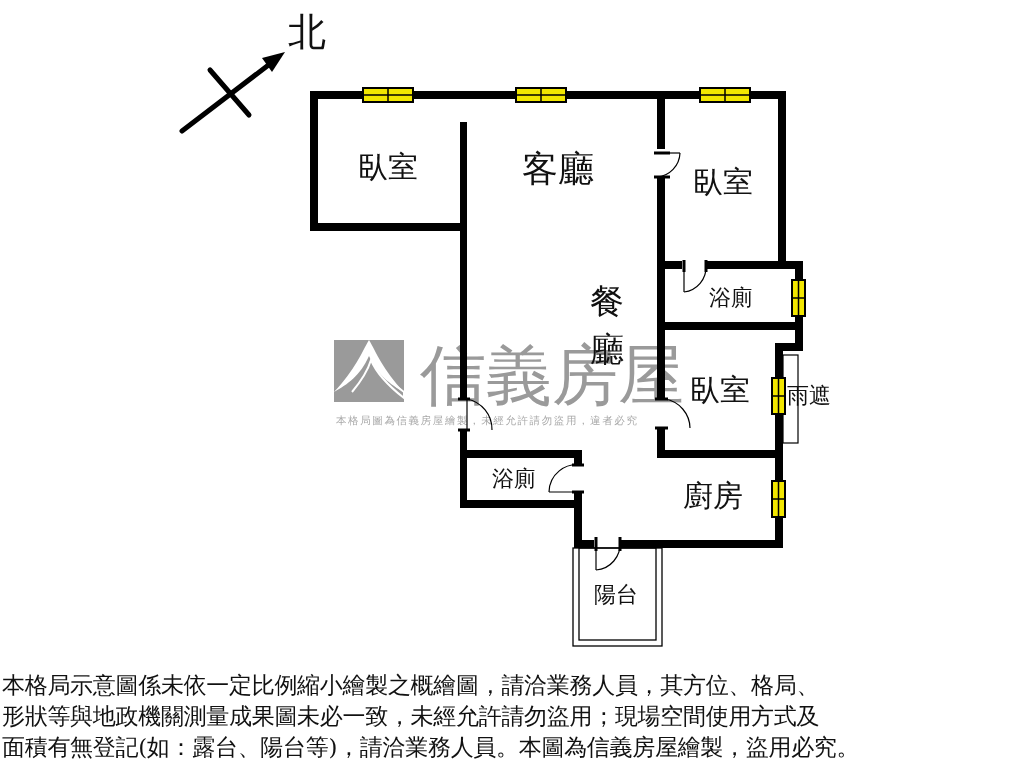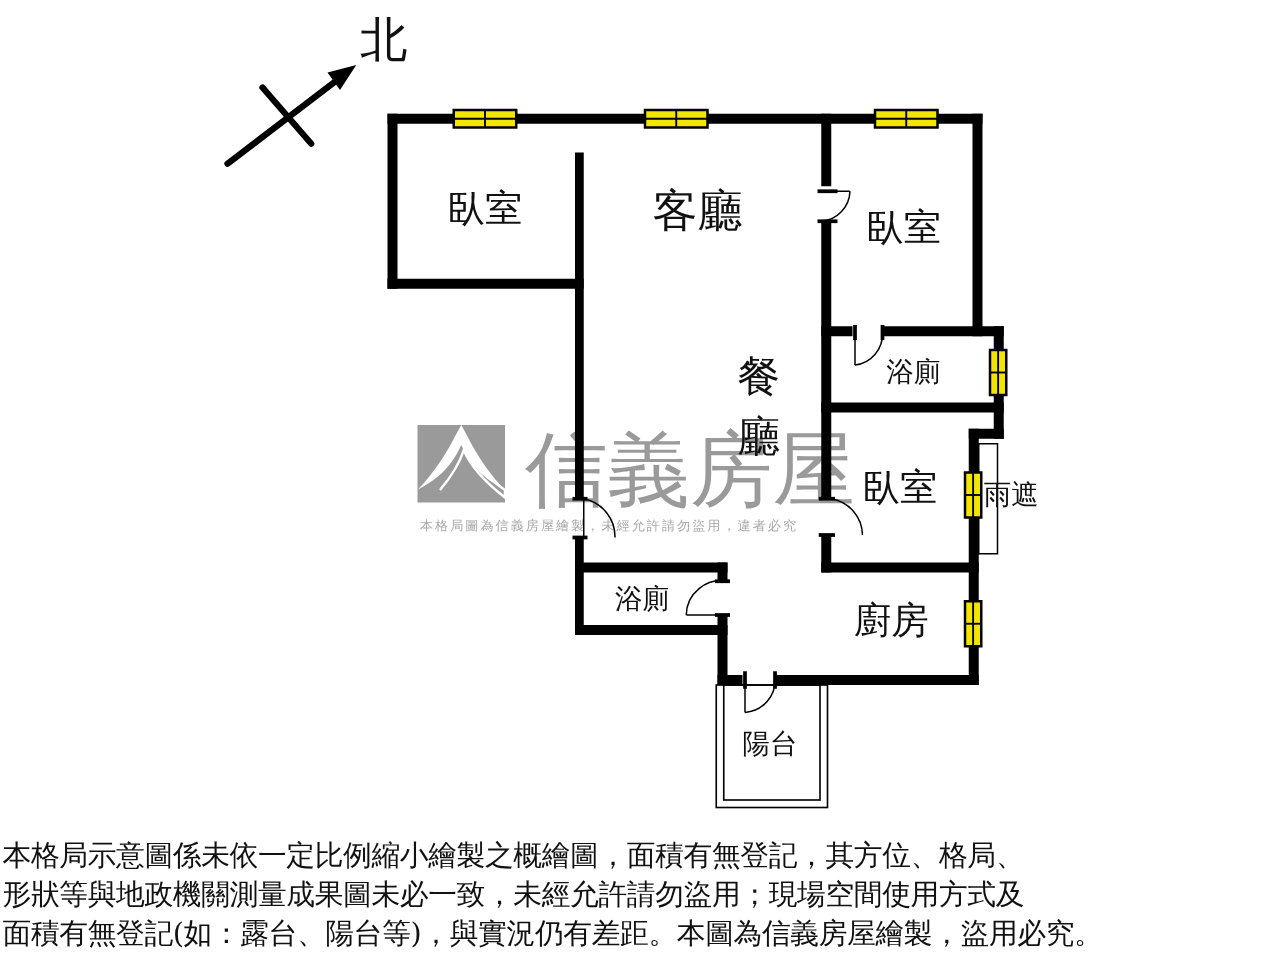--- a/index.html
+++ b/index.html
@@ -156,16 +156,16 @@
   <text x="590" y="361" font-size="34" class="room-label">廳</text>
   <text x="709" y="305" font-size="22" class="room-label">浴廁</text>
   <text x="690" y="400" font-size="30" class="room-label">臥室</text>
   <text x="787" y="403" font-size="22" class="room-label">雨遮</text>
   <text x="492" y="486" font-size="22" class="room-label">浴廁</text>
   <text x="683" y="506" font-size="30" class="room-label">廚房</text>
   <text x="594" y="602" font-size="22" class="room-label">陽台</text>
 </svg>
 
 <div class="disclaimer">
-  <div>本格局示意圖係未依一定比例縮小繪製之概繪圖，面積有無登記，其方位、格局、</div>
+  <div>本格局示意圖係未依一定比例縮小繪製之概繪圖，請洽業務人員，其方位、格局、</div>
   <div>形狀等與地政機關測量成果圖未必一致，未經允許請勿盜用；現場空間使用方式及</div>
-  <div>面積有無登記(如：露台、陽台等)，與實況仍有差距。本圖為信義房屋繪製，盜用必究。</div>
+  <div>面積有無登記(如：露台、陽台等)，請洽業務人員。本圖為信義房屋繪製，盜用必究。</div>
 </div>
 
 </body></html>

